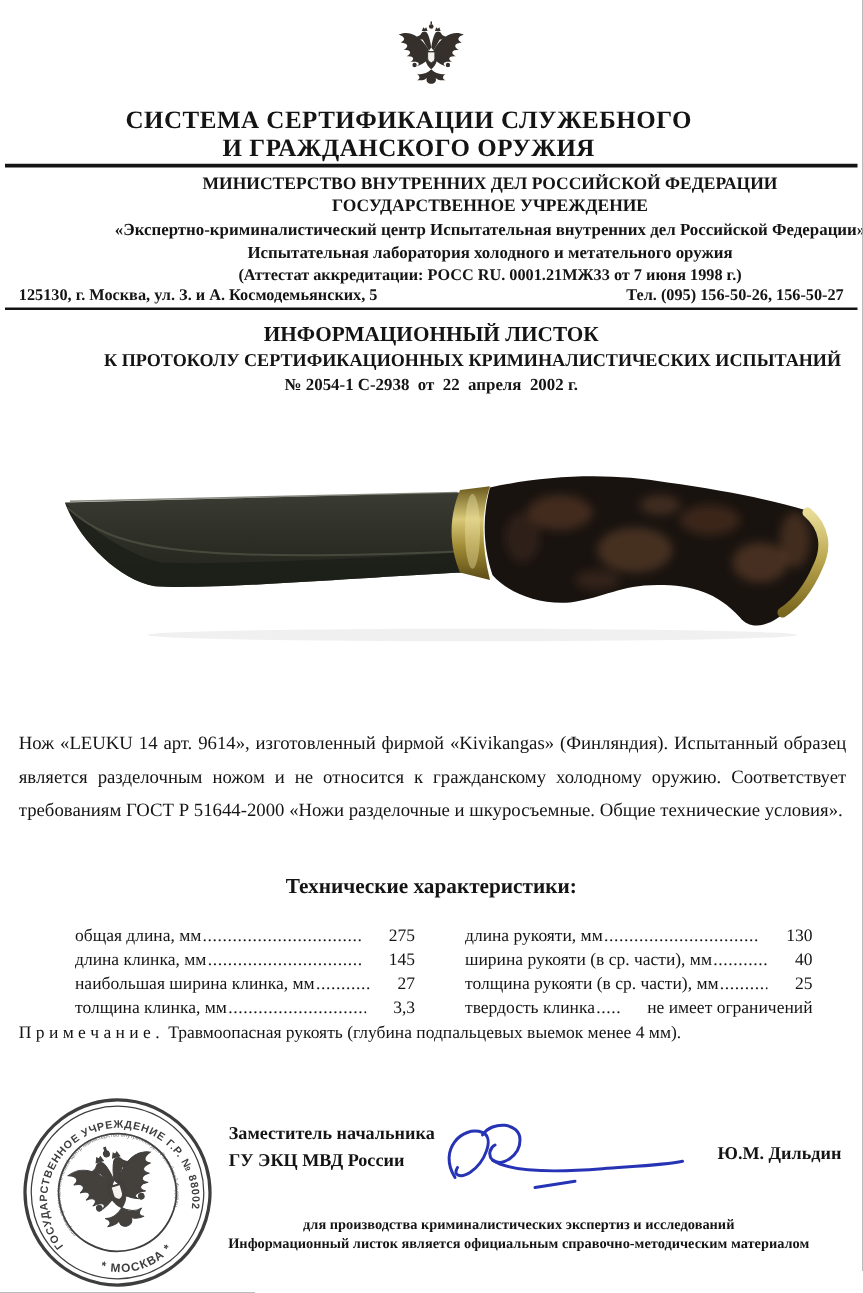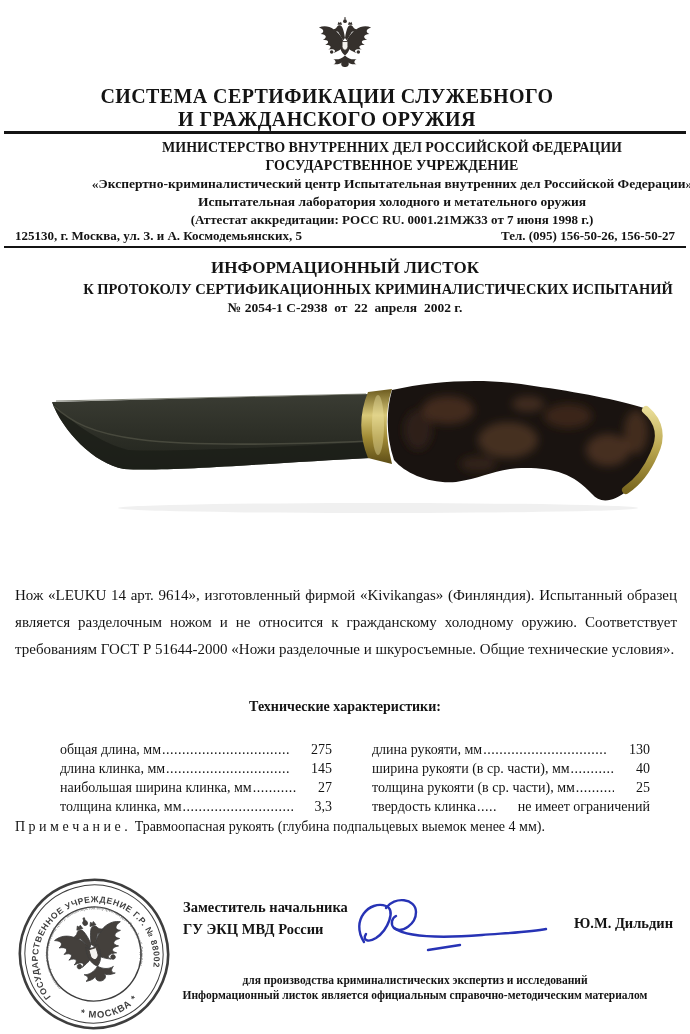--- a/index.html
+++ b/index.html
@@ -28,21 +28,21 @@
   .rule2{left:4px;top:246px;width:682px;height:2px;background:#141414;}
 
   .doc-title{left:0;top:258px;width:690px;font-size:17px;line-height:20px;}
   .doc-sub{left:0;top:280px;width:690px;font-size:14.5px;line-height:18px;padding-left:33px;}
   .doc-num{left:0;top:299px;width:690px;font-size:13.5px;line-height:17px;}
 
   .knife{left:48px;top:380px;width:624px;height:136px;}
 
   .descr{left:15px;top:566px;width:662px;font-size:15px;line-height:27px;text-align:justify;margin-top:16px;}
 
-  .specs-title{left:0;top:699px;width:690px;font-size:14px;}
+  .specs-title{left:0;top:699px;width:690px;font-size:17px;}
   .spec-col{width:272px;}
   .spec-col.left{left:60px;top:740px;}
   .spec-col.right{left:372px;top:740px;width:278px;}
   .spec-row{display:flex;align-items:center;font-size:14px;height:19px;line-height:19px;}
   .spec-label{white-space:nowrap;}
   .spec-dots{flex:1;overflow:hidden;white-space:nowrap;margin:0 1px;}
   .spec-dots::after{content:"..........................................................................";letter-spacing:.5px;}
   .spec-value{white-space:nowrap;margin-left:21px;}
 
   .note{left:15px;top:819px;width:662px;font-size:14px;}

